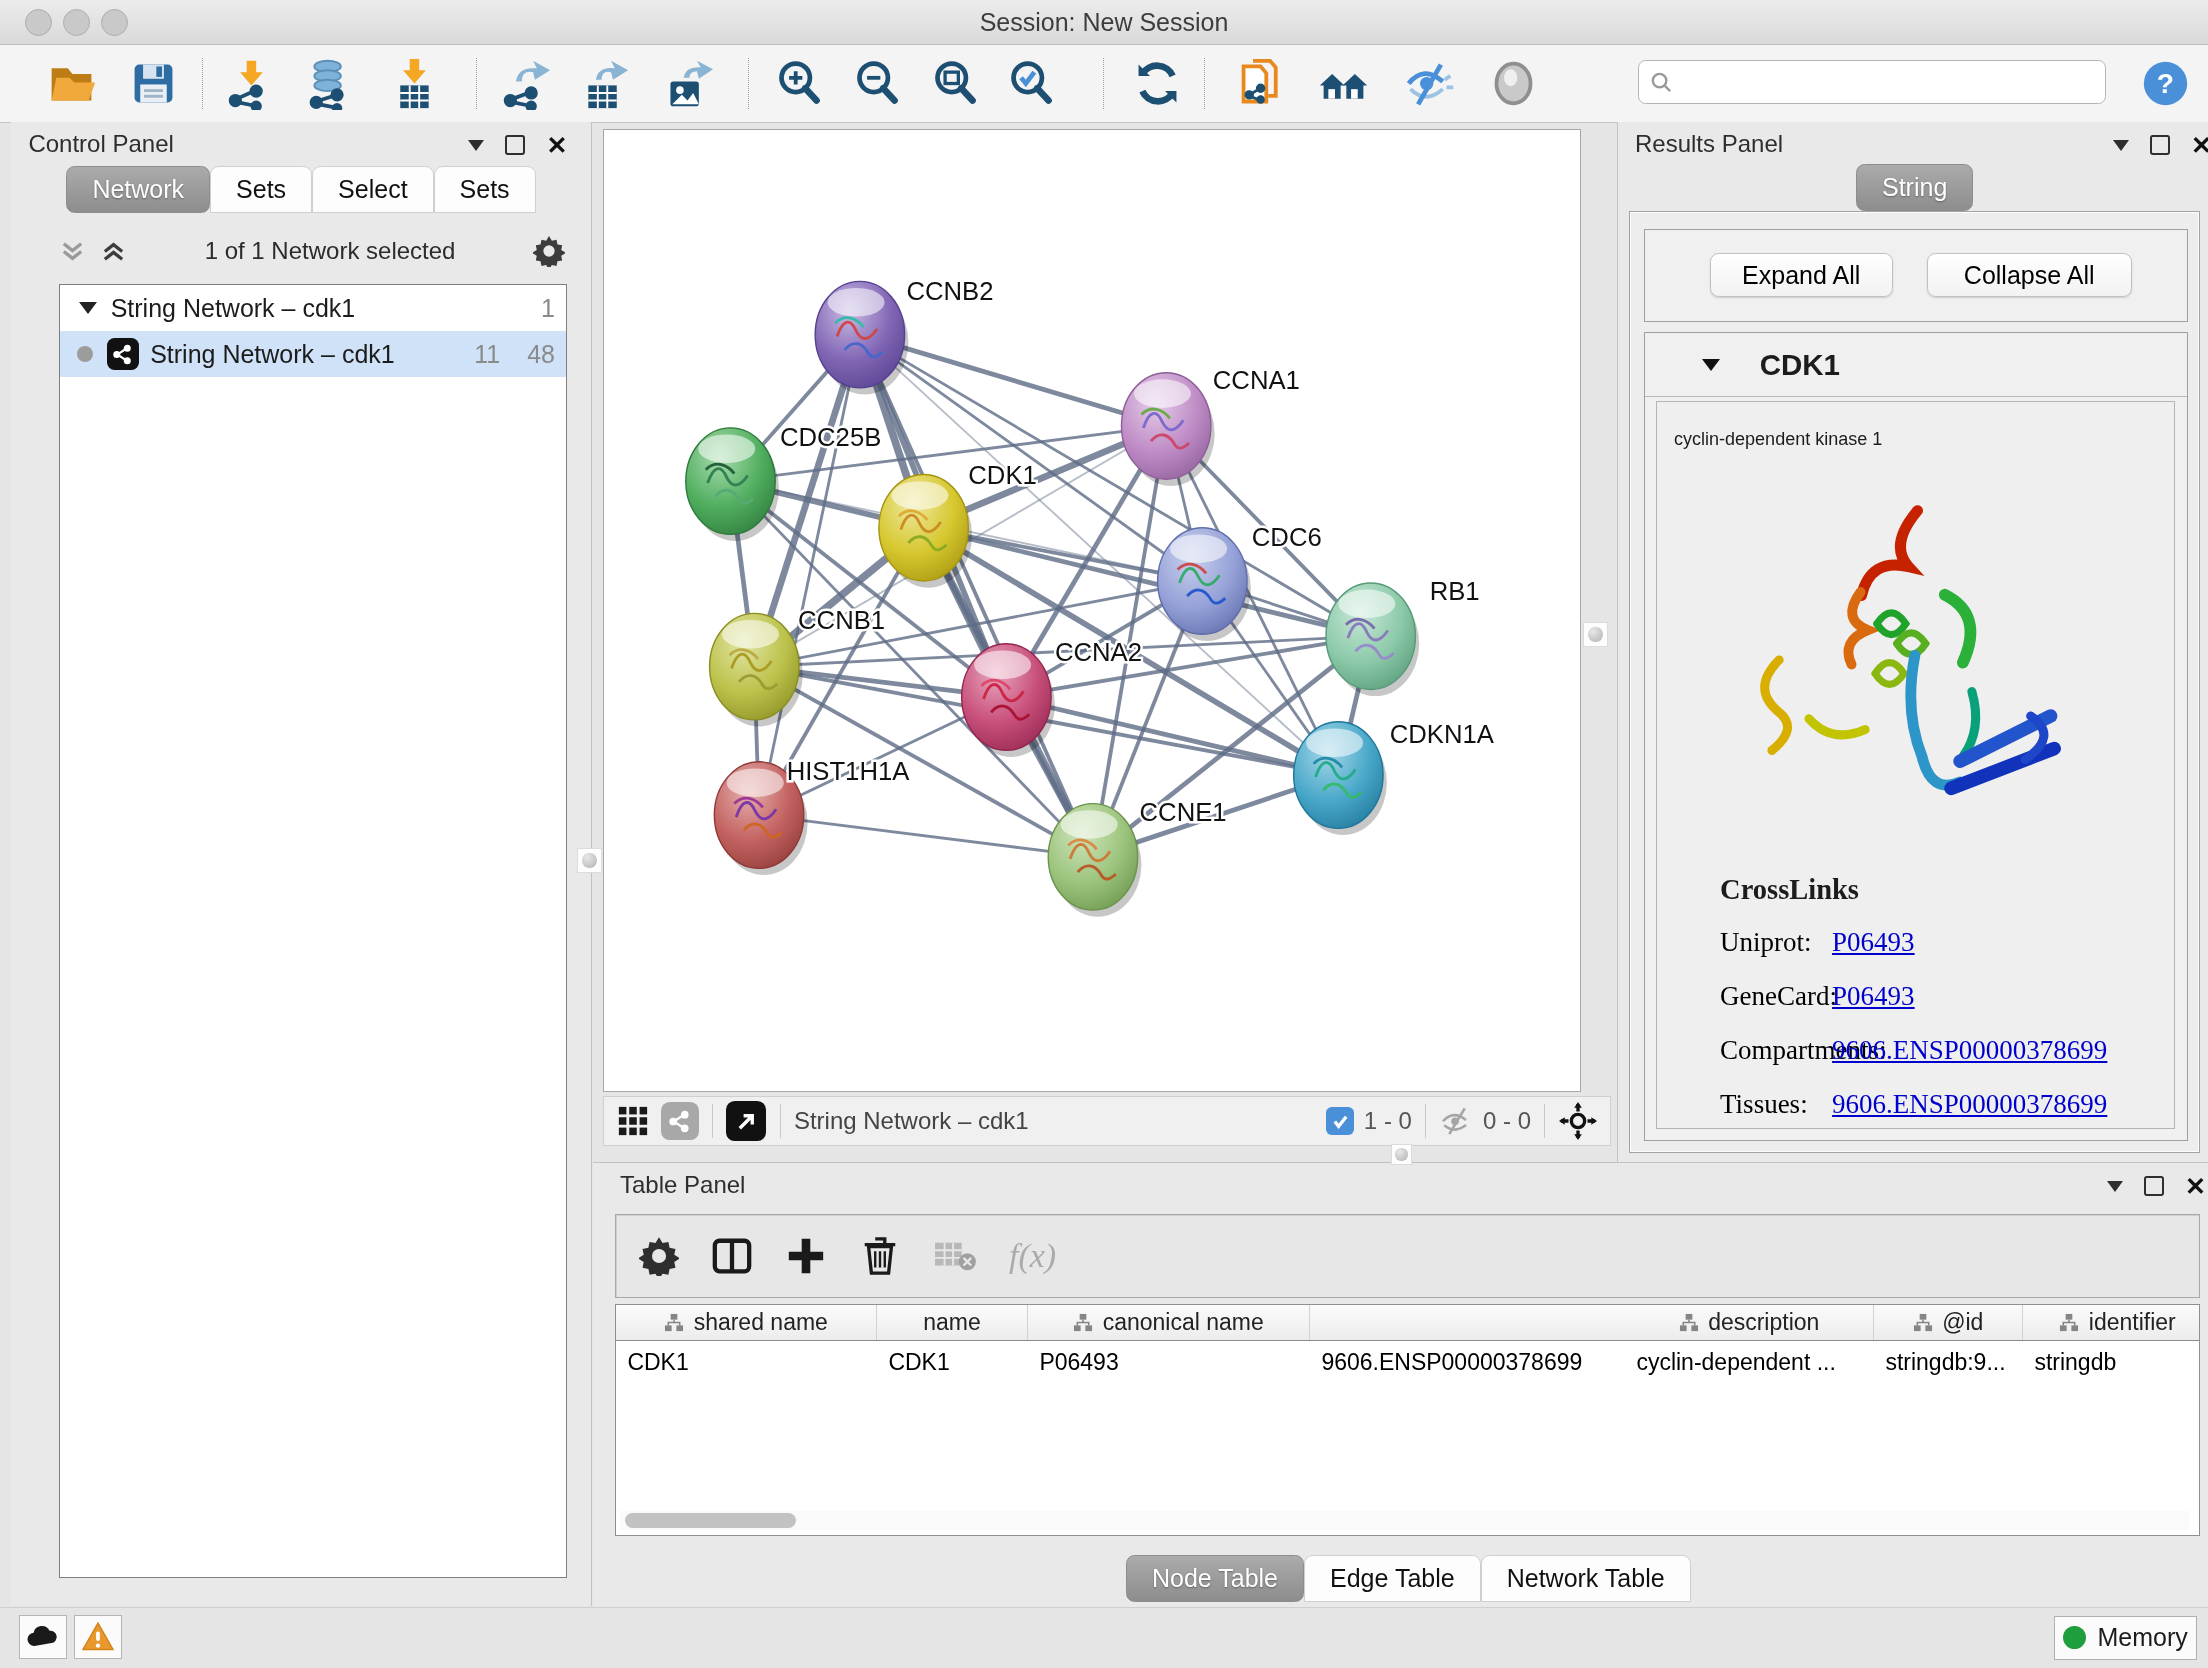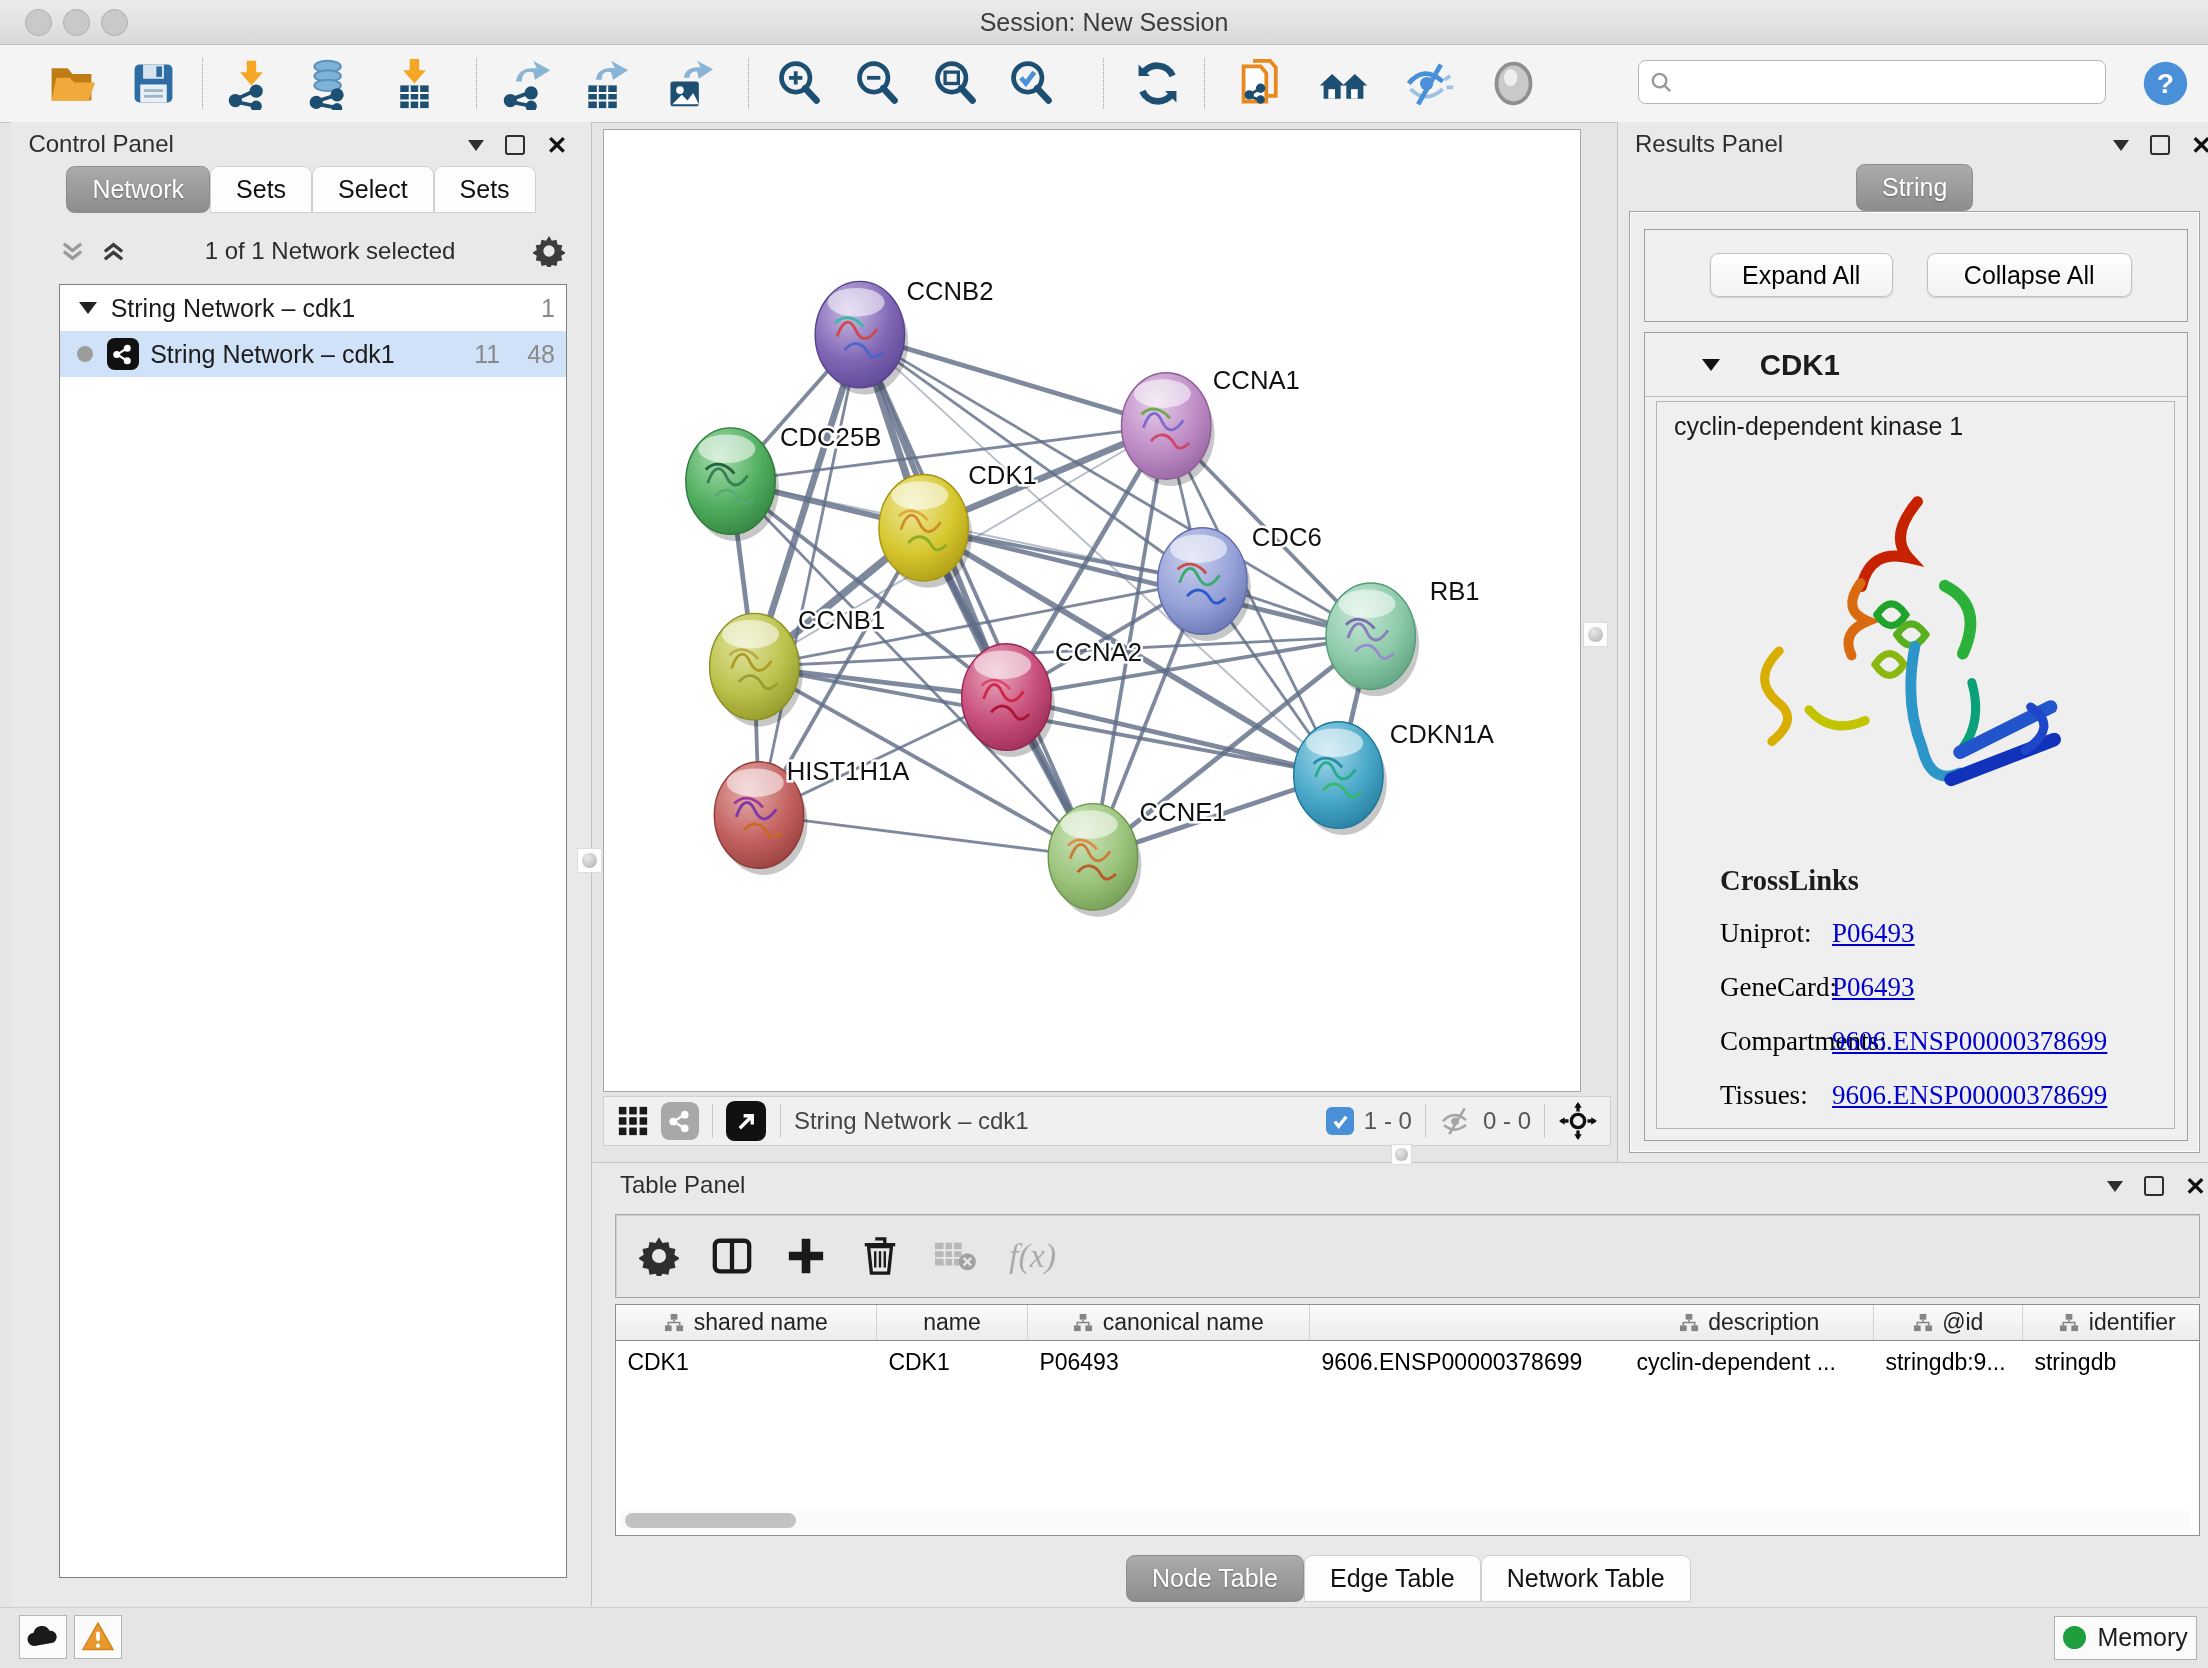--- a/index.html
+++ b/index.html
@@ -601,21 +601,21 @@
     <div class="rp-box1">
       <button class="btn abs" style="left:65px;top:23px;width:183px">Expand All</button>
       <button class="btn abs" style="left:282px;top:23px;width:205px">Collapse All</button>
     </div>
     <div class="rp-box2">
       <div class="rp-hdr">
         <span class="tree-tri" style="margin:0 40px 0 57px;border-top-color:#111"></span>
         <span style="font-size:29.5px;font-weight:bold">CDK1</span>
       </div>
       <div class="rp-inner">
-        <div style="font-size:25px;margin:10px 0 0 17px">cyclin-dependent kinase 1</div>
+        <div style="font-size:18px;margin:27px 0 0 17px">cyclin-dependent kinase 1</div>
         <svg width="380" height="380" viewBox="0 0 400 420" style="margin:38px 0 0 57px">
           <g fill="none" stroke-linecap="round">
             <path d="M215 25q-32 38-10 62q-42-10-52 32" stroke="#c62200" stroke-width="12"></path>
             <path d="M152 115q-22 30 8 42q-30 12-18 38" stroke="#d96a10" stroke-width="11"></path>
             <path d="M62 190q-32 32 0 58q22 18-8 42" stroke="#d8ae00" stroke-width="10"></path>
             <path d="M95 255q25 28 62 12" stroke="#c2c400" stroke-width="10"></path>
             <path d="M170 150q16-24 32 0q-16 24-32 0" stroke="#1fa32a" stroke-width="8"></path>
             <path d="M192 172q16-24 32 0q-16 24-32 0" stroke="#58b020" stroke-width="8"></path>
             <path d="M168 205q16-24 32 0q-16 24-32 0" stroke="#8bb810" stroke-width="8"></path>
             <path d="M245 118q44 22 20 75" stroke="#2bb03a" stroke-width="13"></path>

